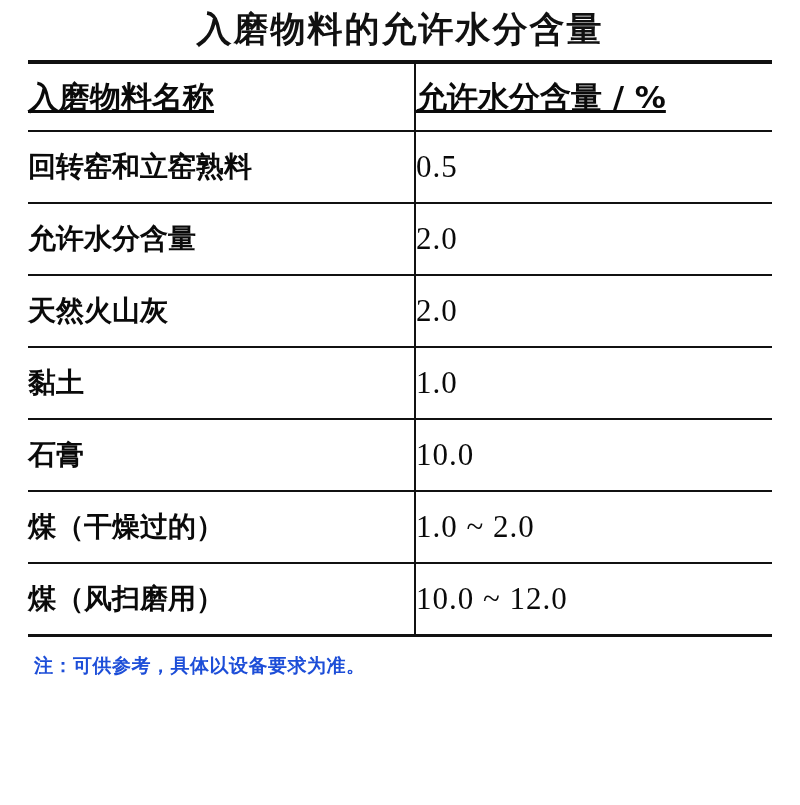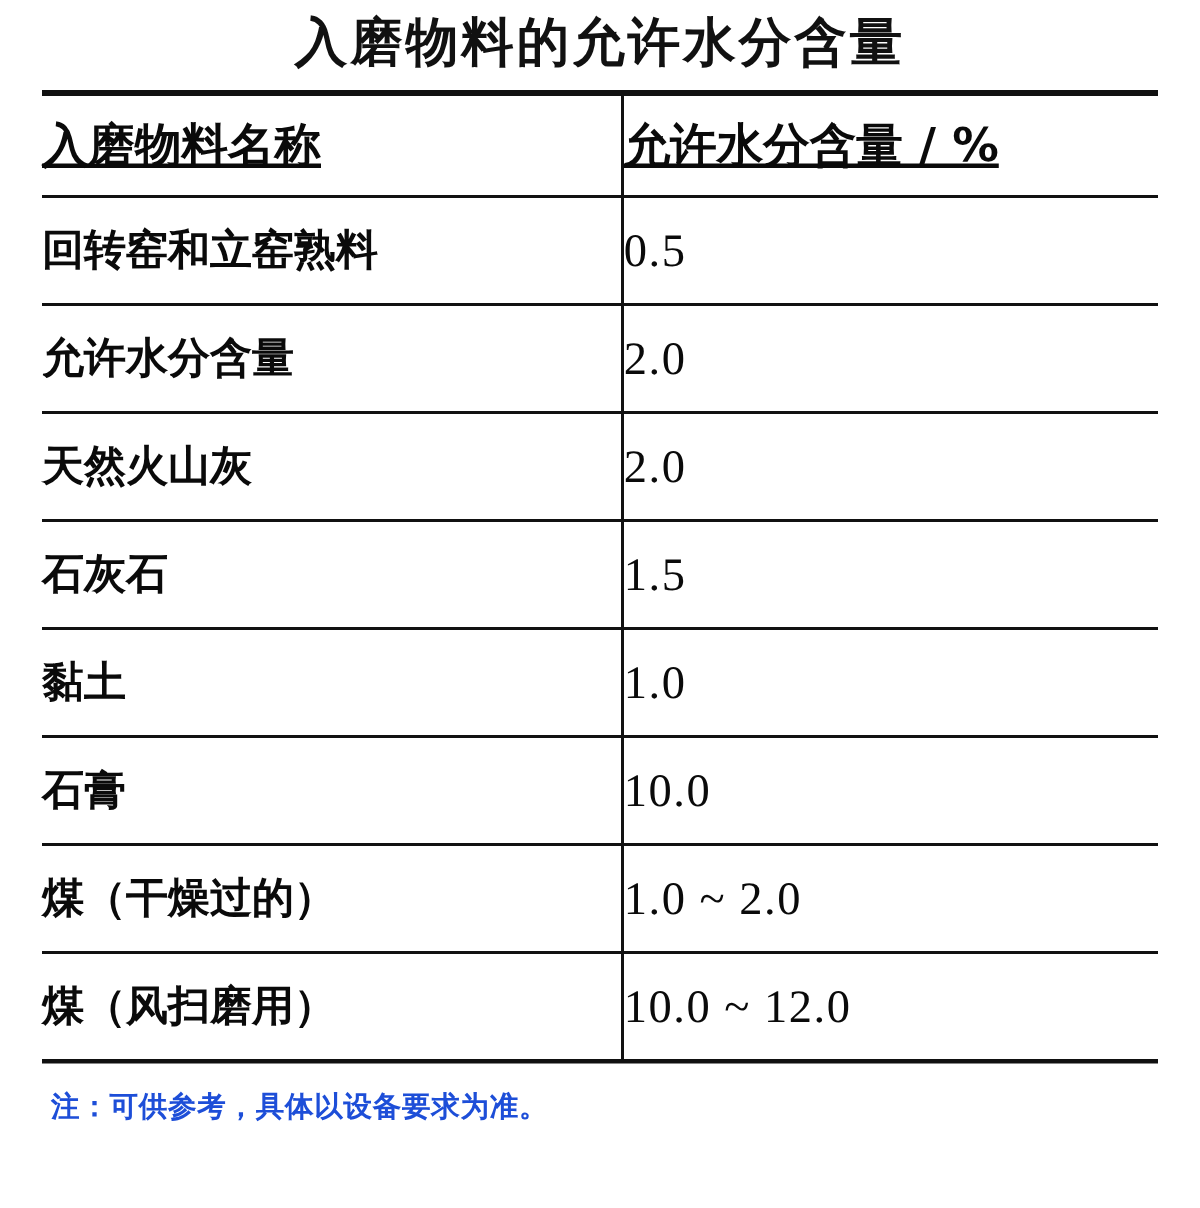--- a/index.html
+++ b/index.html
@@ -127,24 +127,20 @@
       </tr>
       <tr>
         <td class="cell-name">允许水分含量</td>
         <td class="cell-value">2.0</td>
       </tr>
       <tr>
         <td class="cell-name">天然火山灰</td>
         <td class="cell-value">2.0</td>
       </tr>
       <tr>
-        <td class="cell-name">石灰石</td>
-        <td class="cell-value">1.5</td>
-      </tr>
-      <tr>
         <td class="cell-name">黏土</td>
         <td class="cell-value">1.0</td>
       </tr>
       <tr>
         <td class="cell-name">石膏</td>
         <td class="cell-value">10.0</td>
       </tr>
       <tr>
         <td class="cell-name">煤（干燥过的）</td>
         <td class="cell-value">1.0 ~ 2.0</td>

